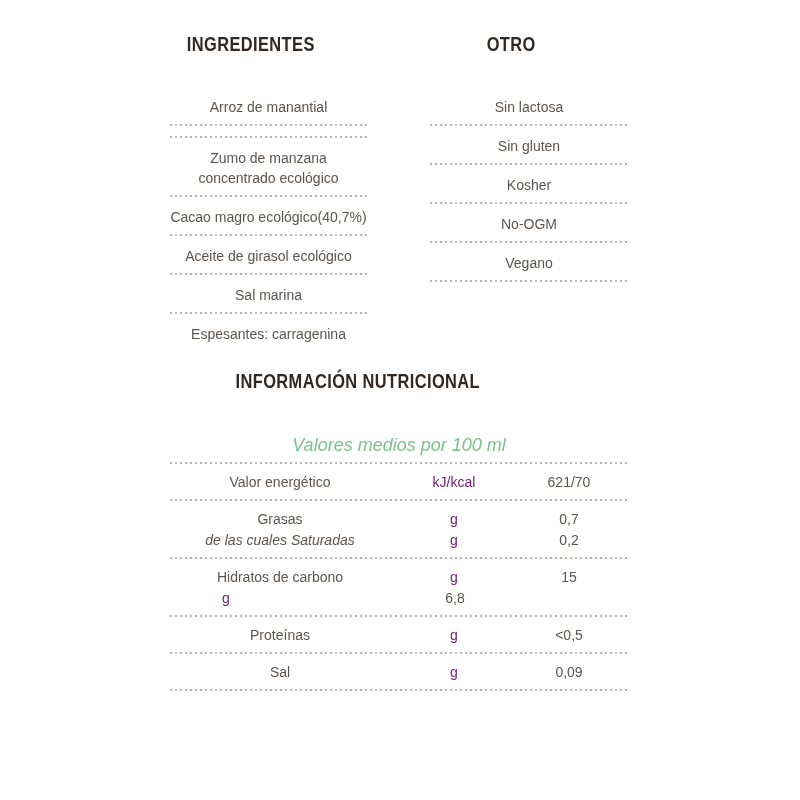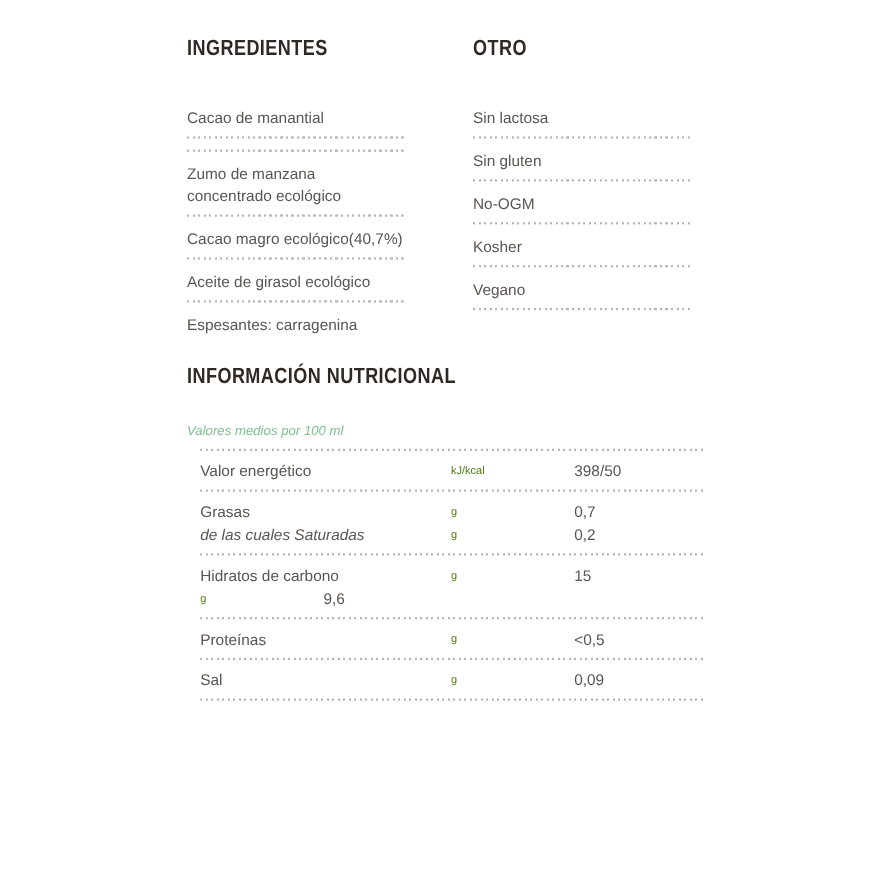--- a/index.html
+++ b/index.html
@@ -3,20 +3,21 @@
 <meta charset="utf-8">
 <style>
   html, body { margin: 0; padding: 0; background: #ffffff; }
   .page {
     position: relative;
     width: 740px;
     height: 800px;
     background: #ffffff;
     font-family: "Liberation Sans", sans-serif;
     overflow: hidden;
+    text-align: center;
   }
   .content {
     position: absolute;
     left: 170px;
     top: 33px;
     width: 458px;
   }
   h2.display {
     margin: 0;
     font-size: 20px;
@@ -40,123 +41,127 @@
   }
   .dots {
     height: 2px;
     margin: 7px 0 10px 0;
     background: repeating-linear-gradient(to right, #b8b5b1 0 2px, transparent 2px 5px);
   }
   .col-left ul.plain-list li:last-child .dots { display: none; }
 
   .nutrition { margin-top: 26px; }
   .nutrition-subtitle {
-    margin: 28px 0 0 0;
-    font-size: 12px;
+    margin: 43px 0 0 0;
+    font-size: 18px;
     line-height: 20px;
     font-style: italic;
     color: #7cc08e;
   }
-  .n-table { margin-top: 7px; width: 458px; margin-left: 12px; }
+  .n-table { margin-top: 7px; width: 458px; }
   .n-row { padding: 8px 0 6px 0; }
   .n-line { display: flex; }
   .n-label {
     flex: 0 0 228px;
     font-size: 14px;
     line-height: 21px;
     color: #5a5550;
     padding-right: 8px;
     box-sizing: border-box;
   }
   .n-label.italic { font-style: italic; }
   .n-unit {
     flex: 0 0 112px;
-    font-size: 10px;
+    font-size: 14px;
     line-height: 21px;
-    color: #4d7c0f;
+    color: #701a75;
   }
   .n-value {
     flex: 1 1 auto;
     font-size: 14px;
     line-height: 21px;
     color: #5a5550;
   }
 </style>
 </head>
 <body>
 
 <div class="page">
   <div class="content">
 
     <div class="two-col">
       <section class="col-left">
         <h2 class="display">INGREDIENTES</h2>
         <ul class="plain-list" id="ingredients-list">
             <li>
-              <div class="item-text">Cacao de manantial</div>
+              <div class="item-text">Arroz de manantial</div>
               <div class="dots"></div>
             </li>
             <li>
               <div class="dots"></div>
             </li>
             <li>
               <div class="item-text">Zumo de manzana concentrado ecológico</div>
               <div class="dots"></div>
             </li>
             <li>
               <div class="item-text">Cacao magro ecológico(40,7%)</div>
               <div class="dots"></div>
             </li>
             <li>
               <div class="item-text">Aceite de girasol ecológico</div>
+              <div class="dots"></div>
+            </li>
+            <li>
+              <div class="item-text">Sal marina</div>
               <div class="dots"></div>
             </li>
             <li>
               <div class="item-text">Espesantes: carragenina</div>
             </li>
           </ul>
       </section>
 
       <section class="col-right">
         <h2 class="display">OTRO</h2>
         <ul class="plain-list" id="other-list">
             <li>
               <div class="item-text">Sin lactosa</div>
               <div class="dots"></div>
             </li>
             <li>
               <div class="item-text">Sin gluten</div>
               <div class="dots"></div>
             </li>
             <li>
+              <div class="item-text">Kosher</div>
+              <div class="dots"></div>
+            </li>
+            <li>
               <div class="item-text">No-OGM</div>
-              <div class="dots"></div>
-            </li>
-            <li>
-              <div class="item-text">Kosher</div>
               <div class="dots"></div>
             </li>
             <li>
               <div class="item-text">Vegano</div>
               <div class="dots"></div>
             </li>
           </ul>
       </section>
     </div>
 
     <section class="nutrition">
       <h2 class="display">INFORMACIÓN NUTRICIONAL</h2>
       <p class="nutrition-subtitle">Valores medios por 100 ml</p>
       <div class="n-table" id="nutrition-table">
           <div class="dots" style="margin: 0px;"></div>
           <div class="n-row">
             <div class="n-line">
               <div class="n-label">Valor energético</div>
               <div class="n-unit">kJ/kcal</div>
-              <div class="n-value">398/50</div>
+              <div class="n-value">621/70</div>
             </div>
           </div>
           <div class="dots" style="margin: 0px;"></div>
           <div class="n-row">
             <div class="n-line">
               <div class="n-label">Grasas</div>
               <div class="n-unit">g</div>
               <div class="n-value">0,7</div>
             </div>
             <div class="n-line">
@@ -167,21 +172,21 @@
           </div>
           <div class="dots" style="margin: 0px;"></div>
           <div class="n-row">
             <div class="n-line">
               <div class="n-label">Hidratos de carbono</div>
               <div class="n-unit">g</div>
               <div class="n-value">15</div>
             </div>
             <div class="n-line">
               <div class="n-unit">g</div>
-              <div class="n-value">9,6</div>
+              <div class="n-value">6,8</div>
             </div>
           </div>
           <div class="dots" style="margin: 0px;"></div>
           <div class="n-row">
             <div class="n-line">
               <div class="n-label">Proteínas</div>
               <div class="n-unit">g</div>
               <div class="n-value">&lt;0,5</div>
             </div>
           </div>

